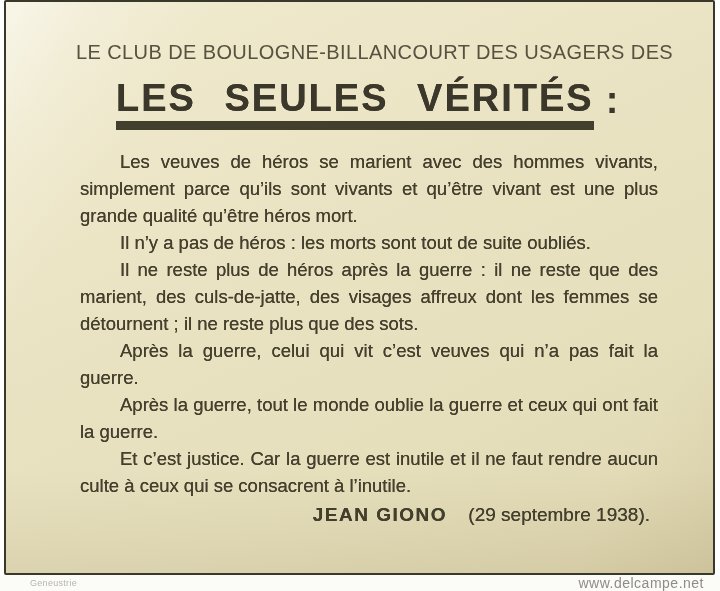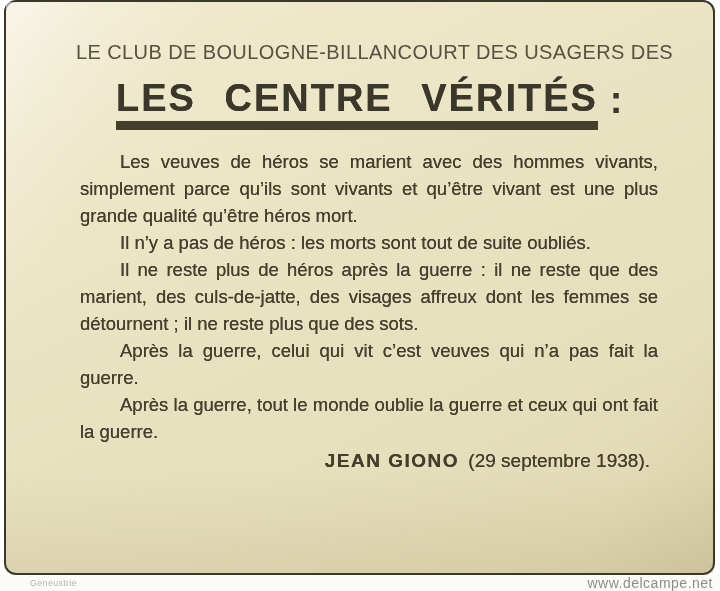--- a/index.html
+++ b/index.html
@@ -4,21 +4,21 @@
 <style>
   html,body{margin:0;padding:0;background:#ffffff;}
   .stage{
     position:relative;width:720px;height:591px;overflow:hidden;
     background:#ffffff;font-family:"Liberation Sans",sans-serif;
   }
   
   .card{
     position:absolute;left:4px;top:0;right:5px;bottom:16px;
     background:linear-gradient(155deg,#f1ebd0 0%,#eae3c3 40%,#e6dfbc 70%,#ded6b0 100%);
-    border:2px solid #3a372b;border-radius:12px;
+    border:2px solid #3a372b;border-radius:2px;
     box-sizing:border-box;
   }
   
   .sheen{
     position:absolute;inset:0;pointer-events:none;
     background:
       linear-gradient(122deg,rgba(255,255,255,0.55) 0%,rgba(255,255,255,0.18) 9%,rgba(255,255,255,0) 20%),
       linear-gradient(180deg,rgba(255,255,255,0) 82%,rgba(118,102,58,0.10) 100%),
       linear-gradient(300deg,rgba(120,100,50,0.08) 0%,rgba(120,100,50,0) 14%);
   }
@@ -45,52 +45,53 @@
     font-size:18.5px;line-height:27px;color:#453f2e;
     text-align:justify;text-shadow:0 0 0.5px #453f2e;
   }
   .bodytext p{margin:0;text-indent:40px;}
   .signature{
     position:relative;margin:5px 0 0 74px;width:578px;
     text-align:right;padding-right:8px;box-sizing:border-box;
     font-size:19px;color:#443e2d;text-shadow:0 0 0.5px #443e2d;
   }
   .sig-name{font-weight:bold;letter-spacing:1.5px;margin-top:24px;}
-  .sig-date{margin-left:4px;}
+  .sig-date{margin-left:16px;}
   
   .footer{
     position:absolute;left:0;right:0;bottom:0;height:16px;
     background:#fbfbf8;display:flex;align-items:center;
-    justify-content:space-between;padding:0 7px 0 30px;box-sizing:border-box;
+    justify-content:space-between;padding:0 16px 0 30px;box-sizing:border-box;
   }
   .wm-left{font-size:9px;color:#b7b4ab;letter-spacing:0.3px;}
   .wm-right{font-size:14px;color:#8e8c84;letter-spacing:0.5px;}
 </style>
 </head>
 <body>
 
 <div class="stage">
 
   <div class="card">
     <div class="sheen"></div>
 
     <div class="header">
       <div>LE CLUB DE BOULOGNE-BILLANCOURT DES USAGERS DES</div>
     </div>
 
     <div class="titlerow">
-      <span class="title">LES CENTRE VÉRITÉS</span><span class="colon">:</span>
+      <span class="title">LES SEULES VÉRITÉS</span><span class="colon">:</span>
     </div>
 
     <div class="bodytext">
       <p>Les veuves de héros se marient avec des hommes vivants, simplement parce qu’ils sont vivants et qu’être vivant est une plus grande qualité qu’être héros mort.</p>
       <p>Il n’y a pas de héros : les morts sont tout de suite oubliés.</p>
       <p>Il ne reste plus de héros après la guerre : il ne reste que des marient, des culs-de-jatte, des visages affreux dont les femmes se détournent ; il ne reste plus que des sots.</p>
       <p>Après la guerre, celui qui vit c’est veuves qui n’a pas fait la guerre.</p>
       <p>Après la guerre, tout le monde oublie la guerre et ceux qui ont fait la guerre.</p>
+      <p>Et c’est justice. Car la guerre est inutile et il ne faut rendre aucun culte à ceux qui se consacrent à l’inutile.</p>
     </div>
 
     <div class="signature">
       <span class="sig-name">JEAN GIONO</span>
       <span class="sig-date">(29 septembre 1938).</span>
     </div>
   </div>
 
   <div class="footer">
     <span class="wm-left">Geneustrie</span>

